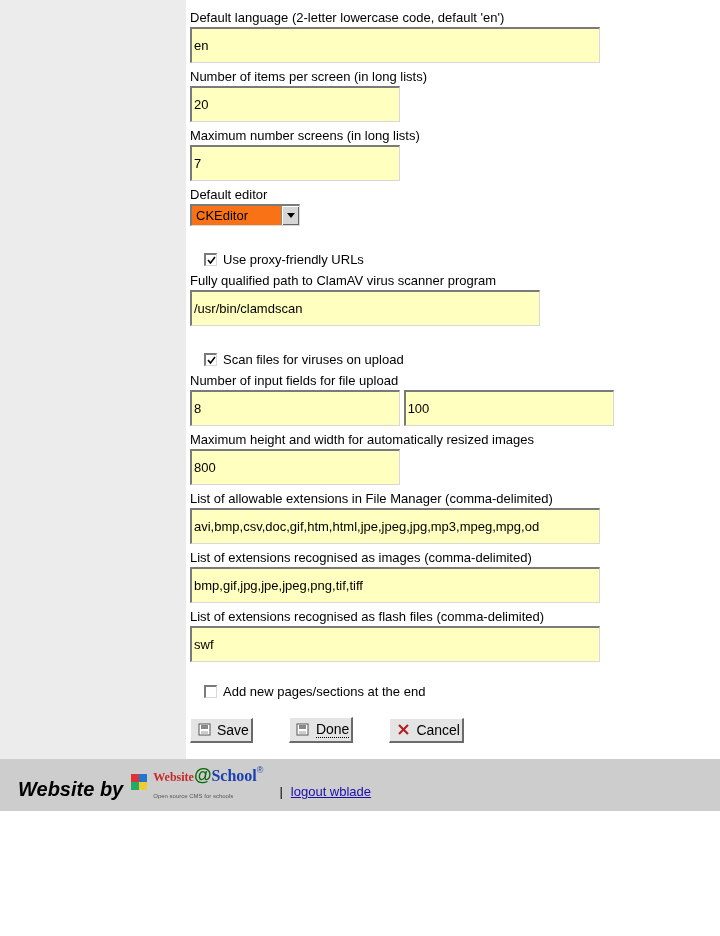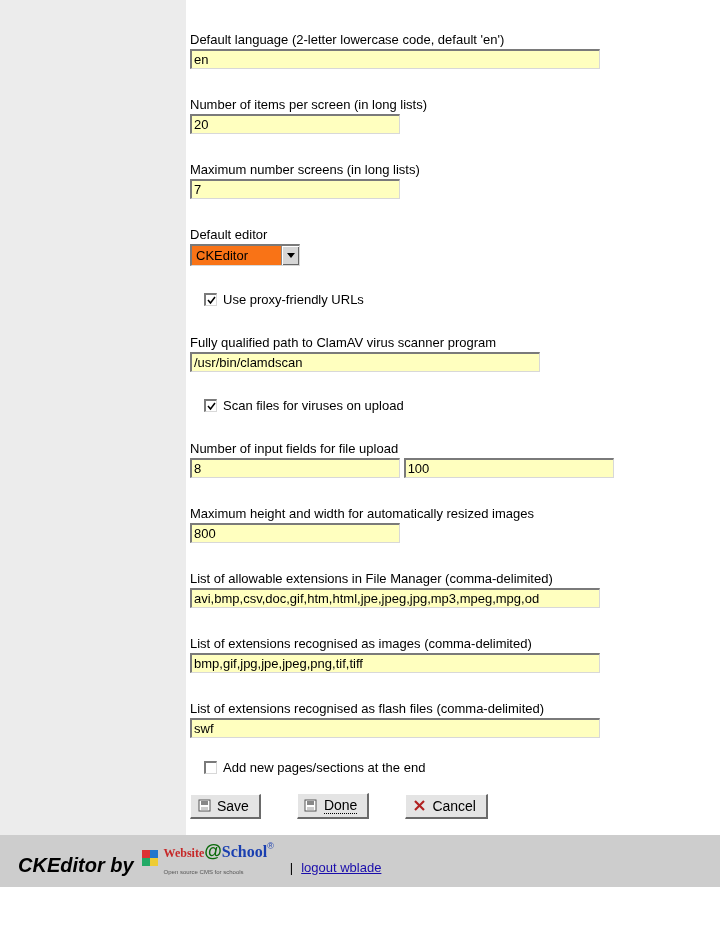--- a/index.html
+++ b/index.html
@@ -18,34 +18,34 @@
     width: 186px;
     background: #ececec;
   }
   .main {
     flex: 1;
     padding: 4px 12px 16px 4px;
     background: #fff;
   }
   .field-label {
     color: #000;
-    margin-top: 28px;
+    margin-top: 6px;
     margin-bottom: 2px;
   }
   .text-input {
     background: #ffffbf;
     border-top: 2px solid #7a7a7a;
     border-left: 2px solid #7a7a7a;
     border-right: 1px solid #d8d8d8;
     border-bottom: 1px solid #d8d8d8;
     font-family: Arial, Helvetica, sans-serif;
     font-size: 13px;
     padding: 1px 2px;
     color: #000;
-    height: 20px;
+    height: 36px;
   }
   .w-wide { width: 410px; }
   .w-med  { width: 210px; }
   .select-box {
     width: 110px;
     height: 22px;
     border-top: 2px solid #7a7a7a;
     border-left: 2px solid #7a7a7a;
     border-right: 1px solid #d8d8d8;
     border-bottom: 1px solid #d8d8d8;
@@ -96,21 +96,21 @@
     display: flex;
     gap: 36px;
     align-items: center;
   }
   .btn {
     background: #e4e4e4;
     border-top: 1px solid #fff;
     border-left: 1px solid #fff;
     border-right: 2px solid #6a6a6a;
     border-bottom: 2px solid #6a6a6a;
-    padding: 3px 10px 3px 6px;
+    padding: 3px 2px 3px 6px;
     display: inline-flex;
     align-items: center;
     gap: 6px;
     font-family: Arial, Helvetica, sans-serif;
     font-size: 14px;
     cursor: pointer;
   }
   .btn.default .btn-text { border-bottom: 1px dotted #000; }
   .icon-box {
     width: 14px;
@@ -256,21 +256,21 @@
             </svg>
         </span>
         <span class="btn-text">Cancel</span>
       </button>
     </div>
 
   </div>
 </div>
 
 <div class="footer">
-  <span class="powered">CKEditor by</span>
+  <span class="powered">Website by</span>
   <span class="logo">
     <span class="logo-puzzle">
       <svg width="22" height="20">
           <rect x="2" y="2" width="8" height="8" fill="#d33"></rect>
           <rect x="10" y="2" width="8" height="8" fill="#27c"></rect>
           <rect x="2" y="10" width="8" height="8" fill="#2a6"></rect>
           <rect x="10" y="10" width="8" height="8" fill="#ec3"></rect>
         </svg>
     </span>
     <span>

